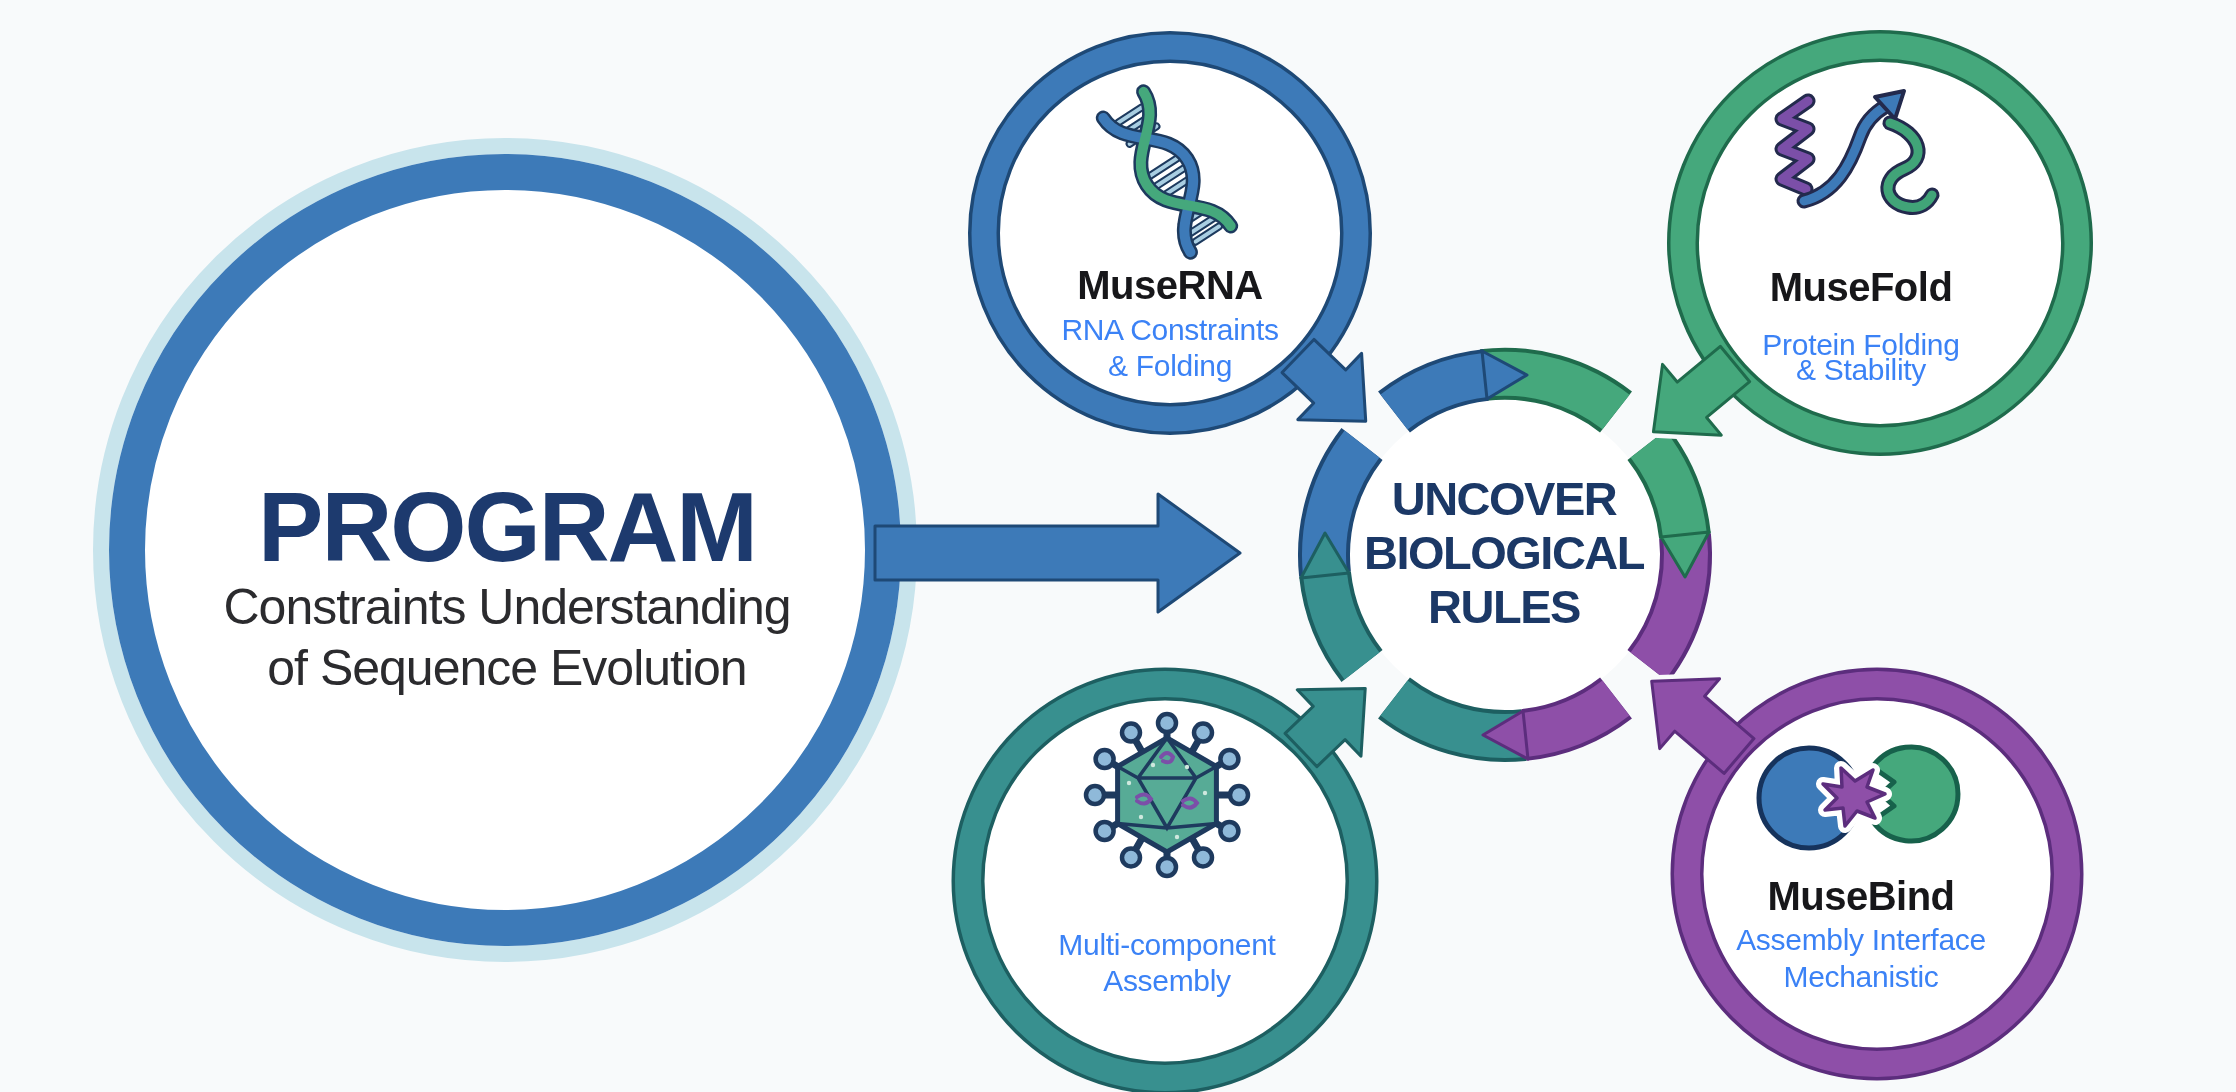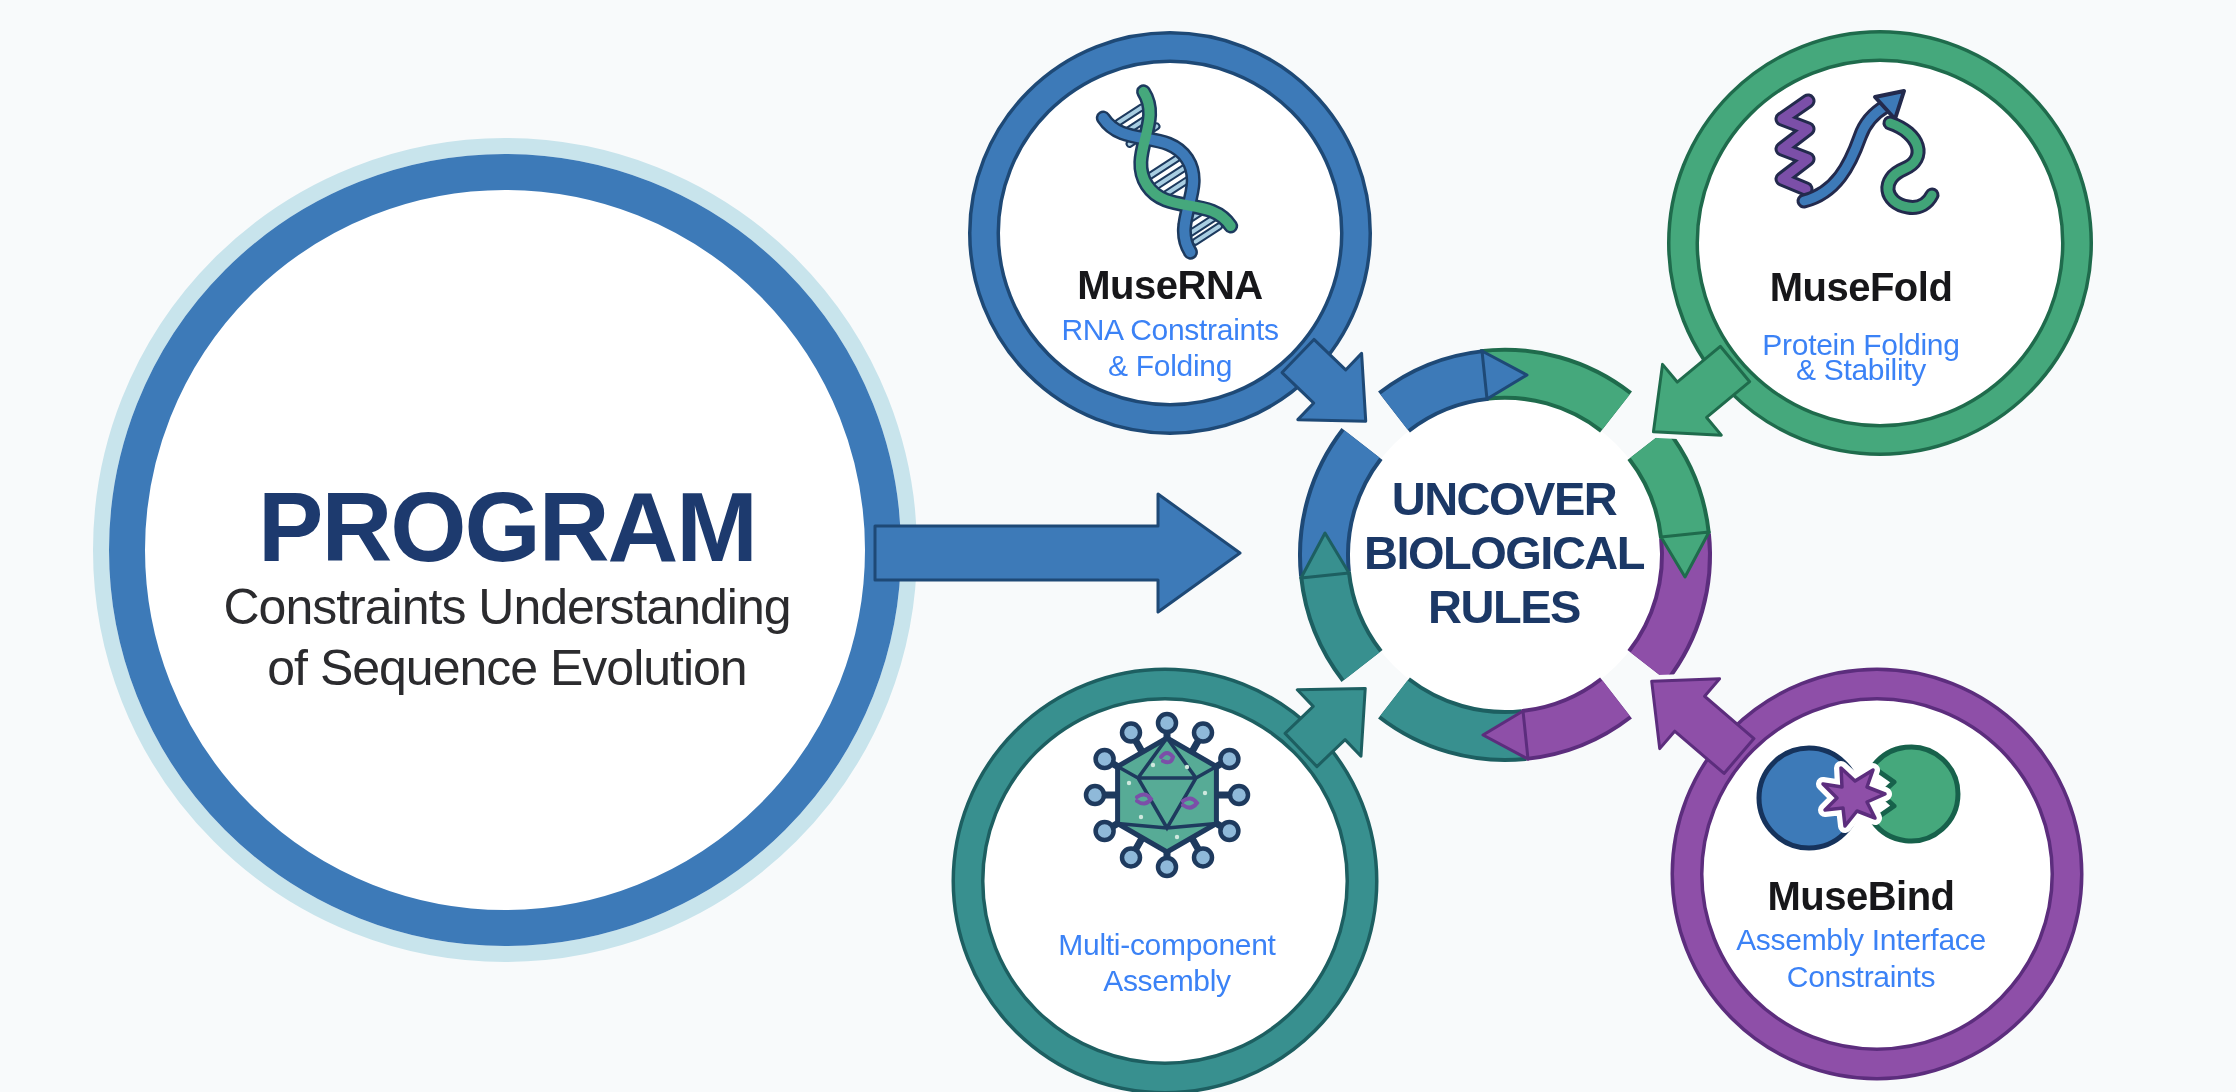--- a/index.html
+++ b/index.html
@@ -158,19 +158,19 @@
 
 <div class="t mod-title" style="left:1861px; top:287px;">MuseFold</div>
 <div class="t mod-sub" style="left:1861px; top:333px;margin-top:12px;">Protein Folding</div>
 <div class="t mod-sub" style="left:1861px; top:370px;">&amp; Stability</div>
 
 <div class="t mod-sub" style="left:1167px; top:945px;">Multi-component</div>
 <div class="t mod-sub" style="left:1167px; top:981px;">Assembly</div>
 
 <div class="t mod-title" style="left:1861px; top:896px;">MuseBind</div>
 <div class="t mod-sub" style="left:1861px; top:940px;">Assembly Interface</div>
-<div class="t mod-sub" style="left:1861px; top:977px;">Constraints</div>
+<div class="t mod-sub" style="left:1861px; top:977px;">Mechanistic</div>
 
 <div class="t center-line" style="left:1504px; top:498px;">UNCOVER</div>
 <div class="t center-line" style="left:1504px; top:552px;">BIOLOGICAL</div>
 <div class="t center-line" style="left:1504px; top:606px;">RULES</div>
 
 </div>
 
 </body></html>

